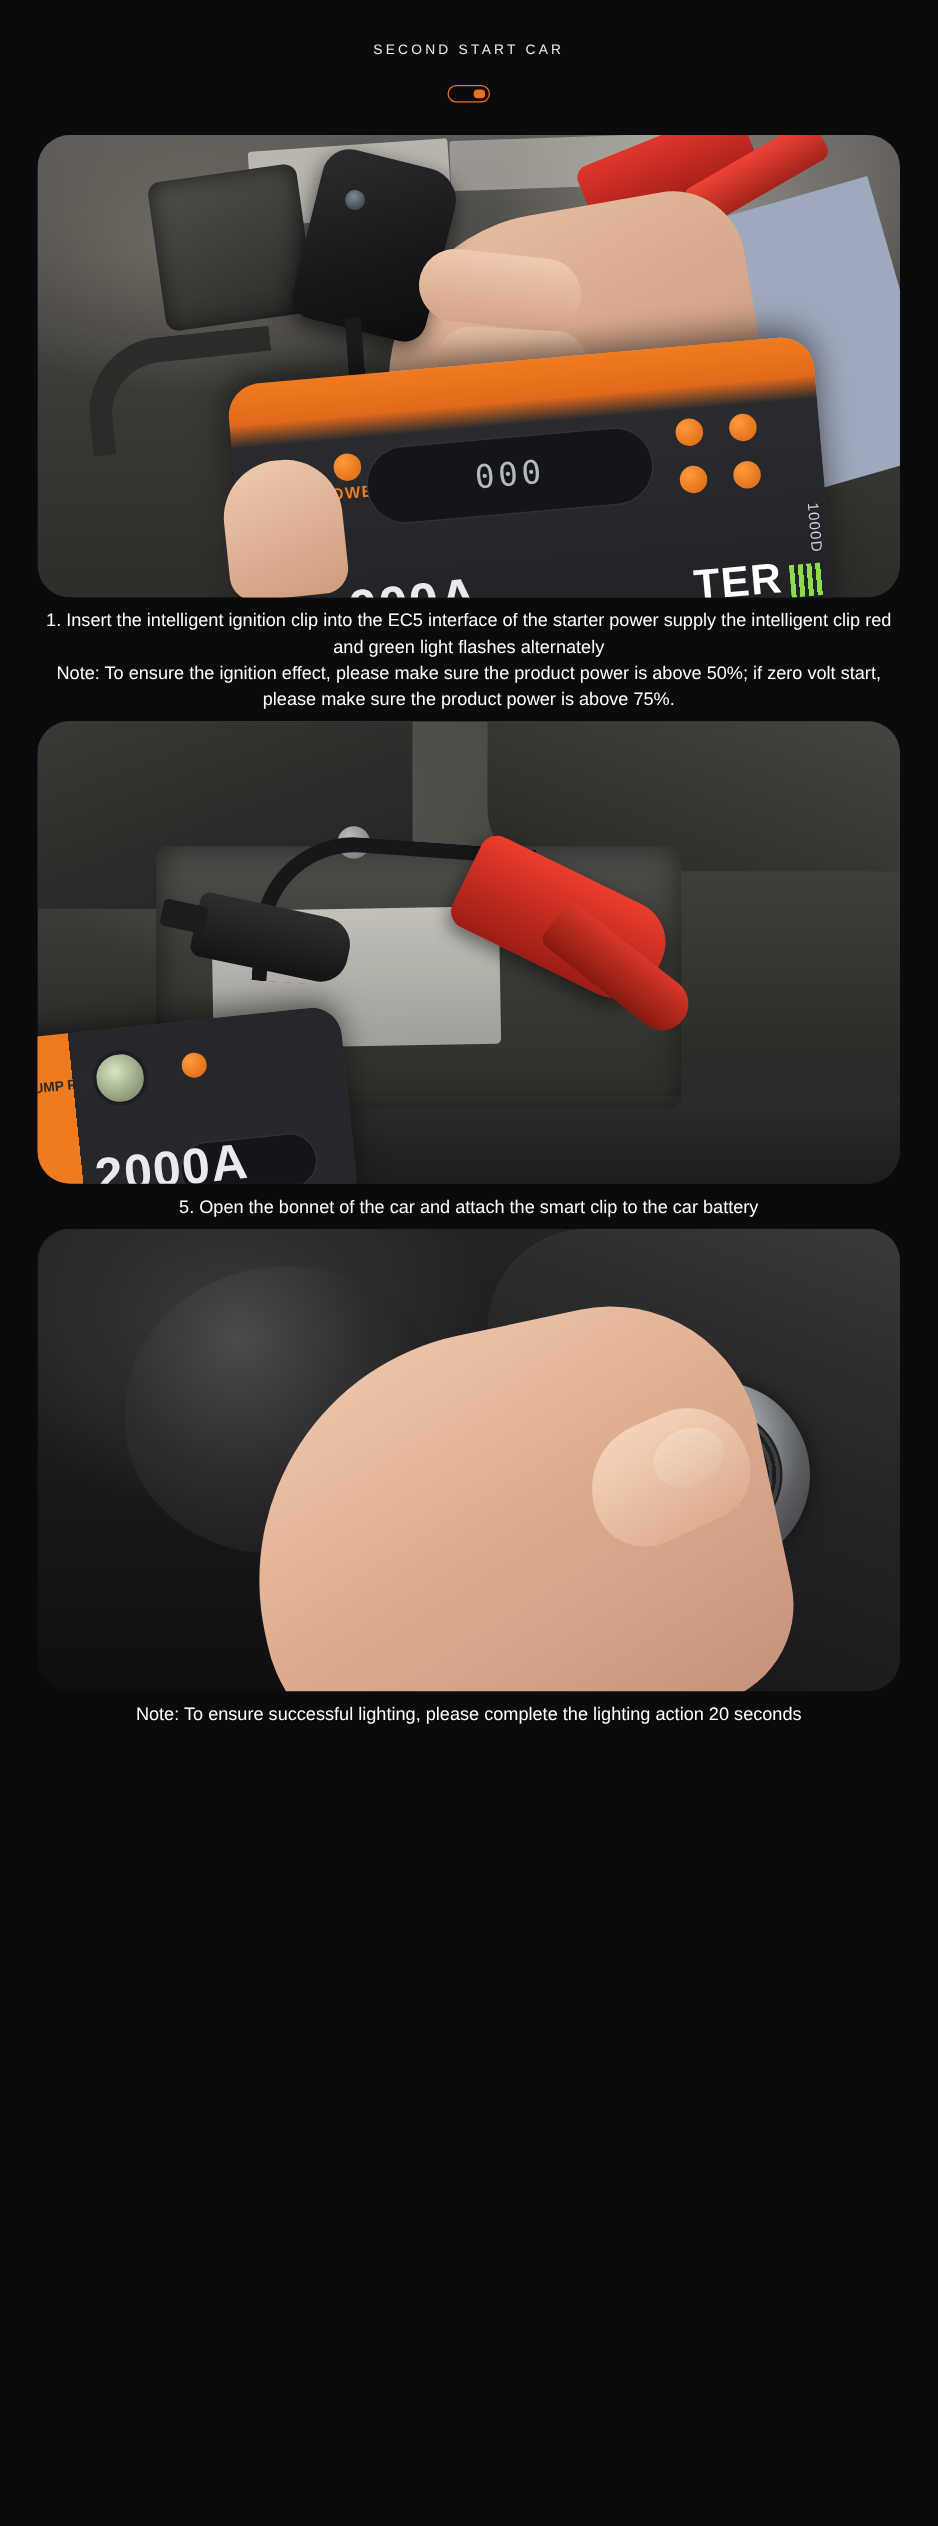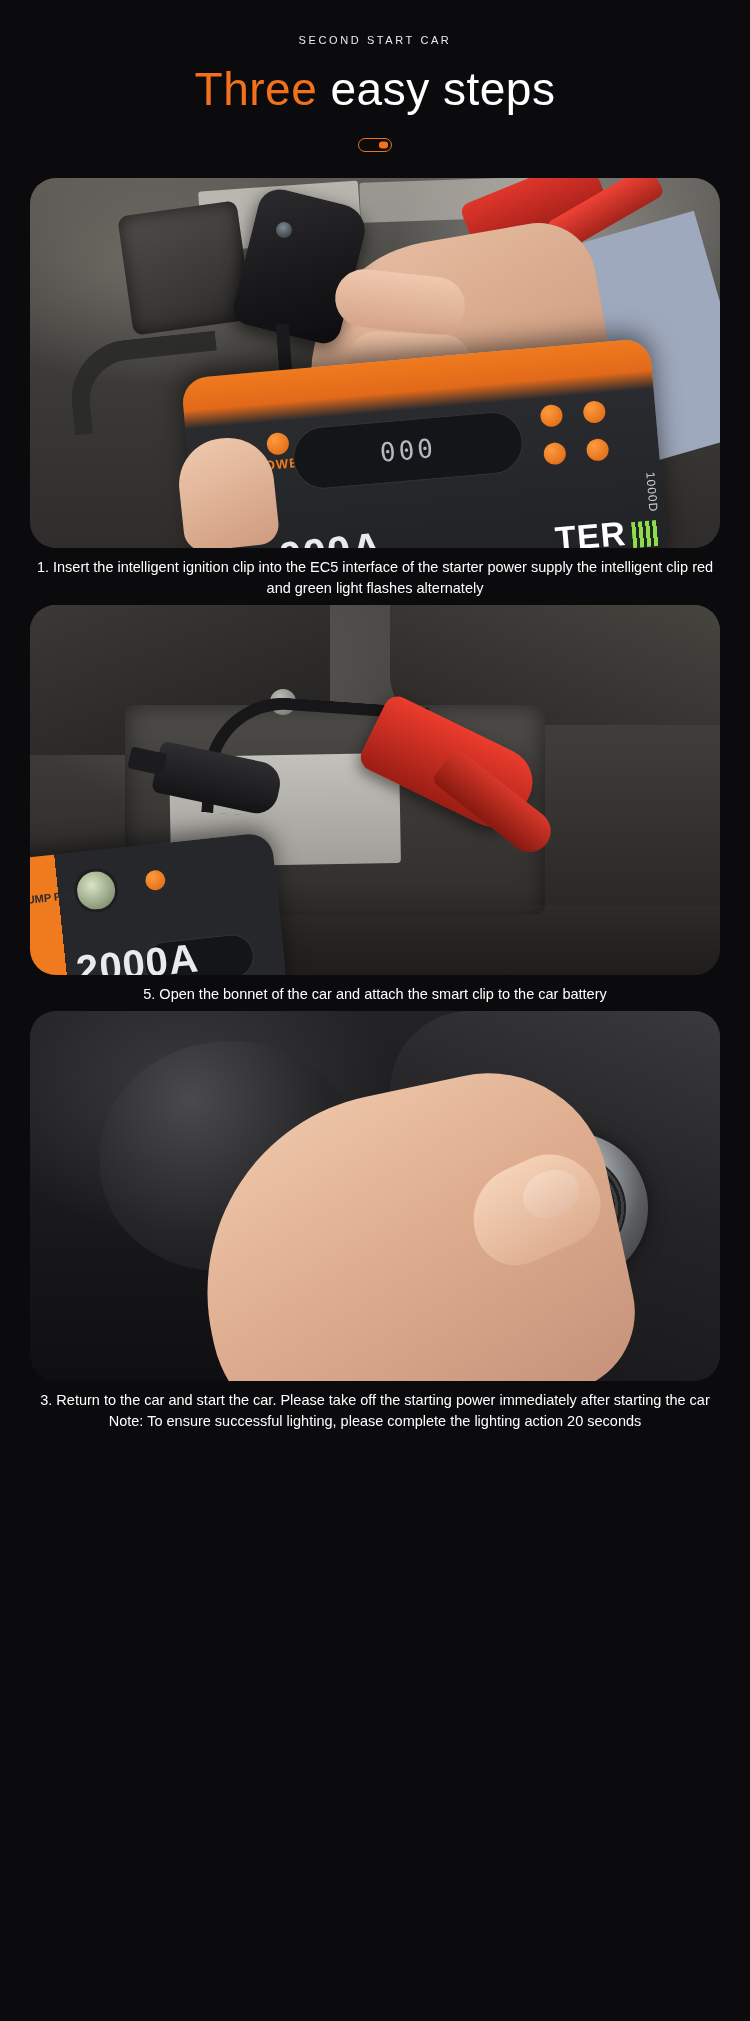--- a/index.html
+++ b/index.html
@@ -425,21 +425,20 @@
     opacity: .8;
   }
 </style>
 </head>
 <body>
 
 <div class="page">
 
   <div class="header">
     <div class="eyebrow">SECOND START CAR</div>
-    <h1 class="headline"><span class="accent">Three</span><span> easy steps</span></h1>
     <div class="divider"></div>
   </div>
 
   <div class="steps">
 
     <div class="step">
       <div class="photo p1">
         <div class="bg"></div>
         <div class="label-white"></div>
         <div class="label-white2"></div>
@@ -467,20 +466,21 @@
           <div class="amps">000A</div>
           <div class="model">1000D</div>
           <div class="starter">TER</div>
           <div class="bars"></div>
 
         </div>
         <div class="thumb"></div>
       </div>
       <div class="caption">
         <span>1.  Insert the intelligent ignition clip into the EC5 interface of the starter power supply the intelligent clip red and green light flashes alternately</span>
+        <span class="note">Note: To ensure the ignition effect, please make sure the product power is above 50%; if zero volt start, please make sure the product power is above 75%.</span>
       </div>
     </div>
 
     <div class="step">
       <div class="photo p2">
         <div class="bg"></div>
         <div class="airbox"></div>
         <div class="airbox2"></div>
         <div class="battery"></div>
         <div class="batlabel"></div>
@@ -507,19 +507,18 @@
       <div class="photo p3">
         <div class="bg"></div>
         <div class="dash"></div>
         <div class="knob"></div>
         <div class="ring"></div>
         <div class="hand3"></div>
         <div class="fingertip"></div>
         <div class="nail"></div>
       </div>
       <div class="caption">
-        <span>3. Return to the car and start the car. Please take off the starting power immediately after starting the car</span>
         <span class="note">Note: To ensure successful lighting, please complete the lighting action 20 seconds</span>
       </div>
     </div>
 
   </div>
 </div>
 
 </body></html>

